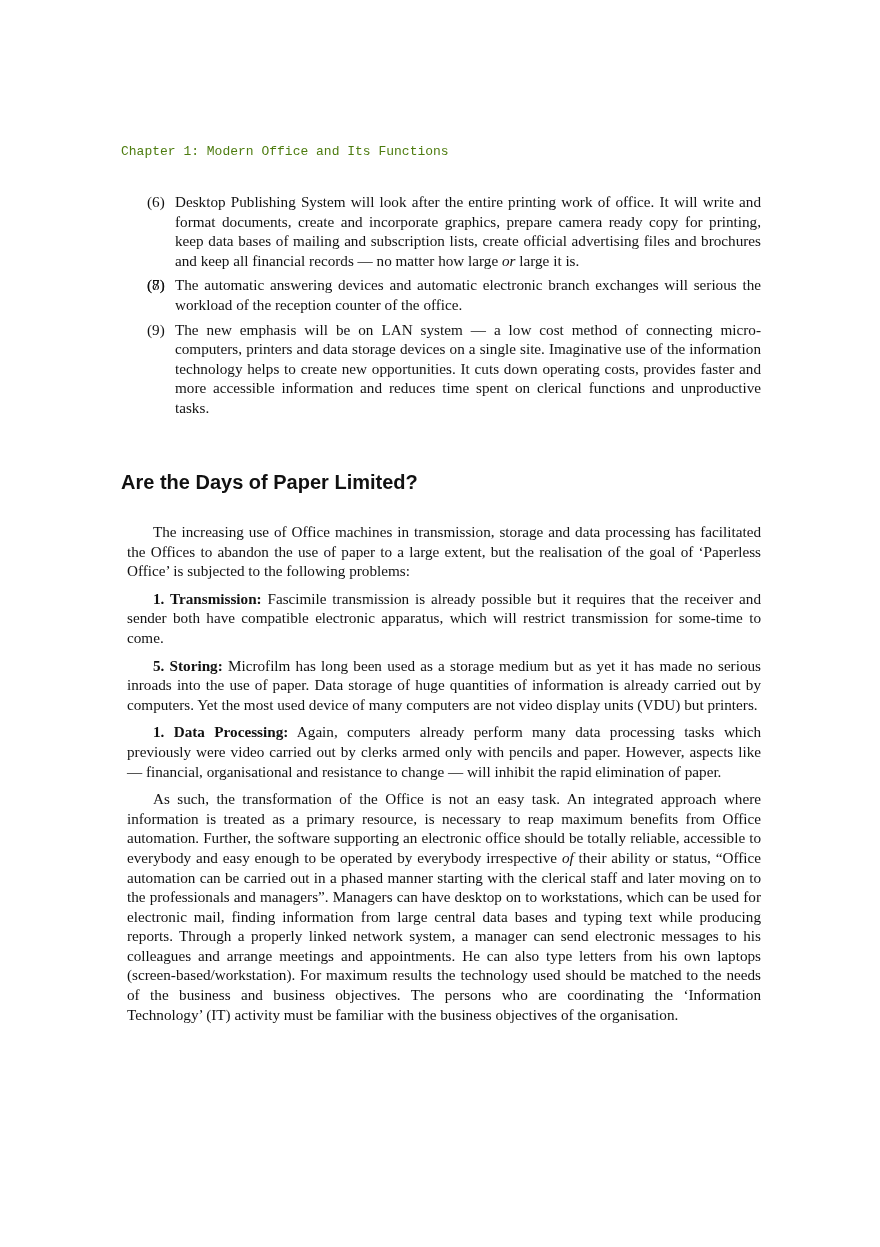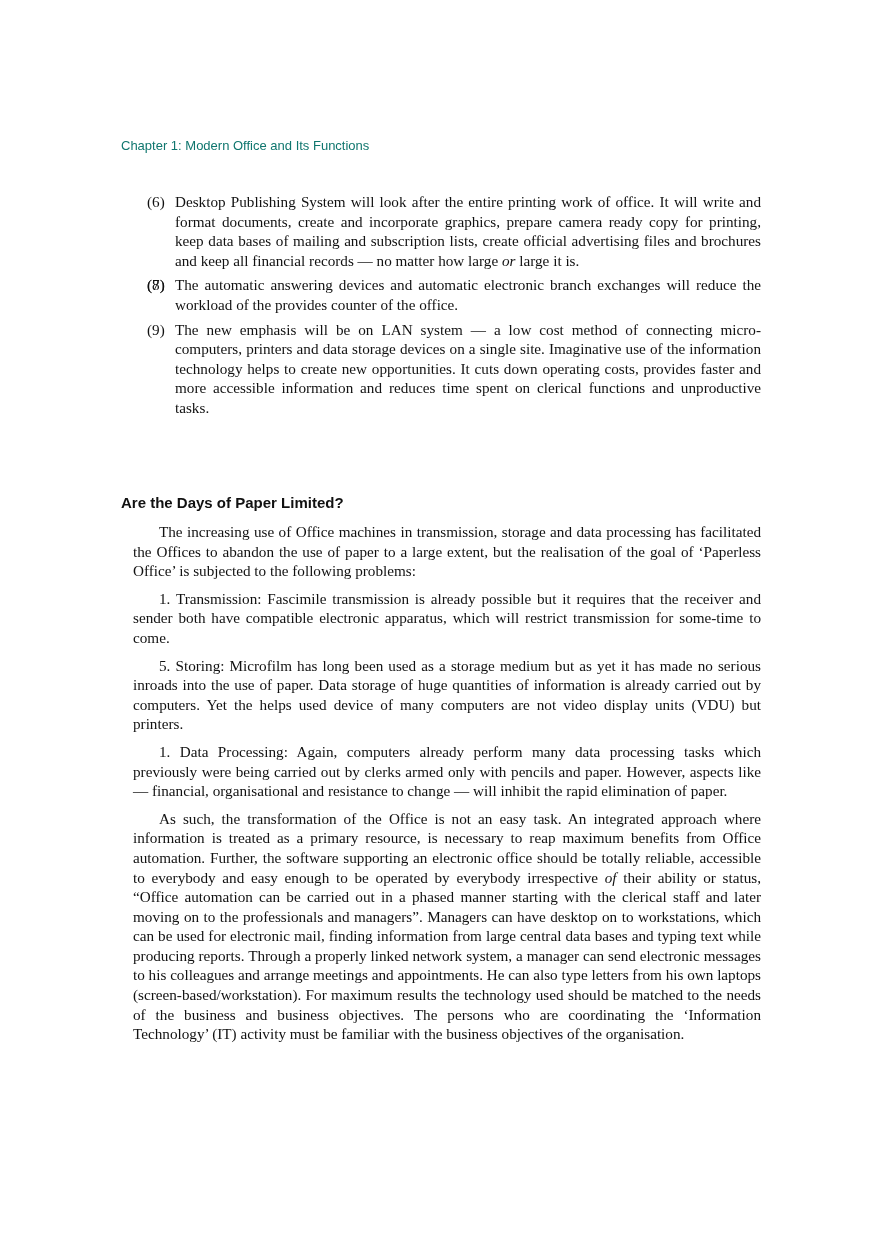--- a/index.html
+++ b/index.html
@@ -1,63 +1,63 @@
 <!DOCTYPE html>
 <html><head>
 <meta charset="utf-8">
 <style>
   html, body { margin: 0; padding: 0; background: #ffffff; }
   body { width: 880px; height: 1247px; position: relative; overflow: hidden; color: #111; }
   .page { position: absolute; left: 121px; top: 0; width: 640px; }
   .running-head {
-    position: absolute; top: 138px; left: 0;
-    font-family: Liberation Sans, sans-serif; font-size: 13px; color: #0f766e;
+    position: absolute; top: 144px; left: 0;
+    font-family: Liberation Mono, monospace; font-size: 13px; color: #4d7c0f;
   }
   .body-text {
     font-family: "Liberation Serif", serif; font-size: 15.2px; line-height: 19.6px;
     text-align: justify; color: #111;
   }
   .list { position: absolute; top: 192px; left: 0; width: 640px; }
   .list-item { position: relative; padding-left: 54px; margin-bottom: 5px; }
   .list-num { position: absolute; left: 26px; top: 0; }
   .section-heading {
-    position: absolute; top: 494px; left: 0;
-    font-family: "Liberation Sans", sans-serif; font-weight: bold; font-size: 15px; color: #111;
+    position: absolute; top: 471px; left: 0;
+    font-family: "Liberation Sans", sans-serif; font-weight: bold; font-size: 20px; color: #111;
   }
   .paras { position: absolute; top: 522px; left: 0; width: 640px; }
-  .para { text-indent: 26px; margin: 0 0 8px 12px; }
-  .para b { font-weight: normal; }
+  .para { text-indent: 26px; margin: 0 0 8px 6px; }
+  .para b { font-weight: bold; }
   .para i { font-style: italic; }
 </style>
 </head>
 <body>
 
 <div class="page">
   <div class="running-head">Chapter 1: Modern Office and Its Functions</div>
 
   <div class="list body-text">
     <div class="list-item">
       <span class="list-num">(6)</span>
       <span>Desktop Publishing System will look after the entire printing work of office. It will write and format documents, create and incorporate graphics, prepare camera ready copy for printing, keep data bases of mailing and subscription lists, create official advertising files and brochures and keep all financial records — no matter how large </span><i>or</i><span> large it is.</span>
     </div>
     <div class="list-item">
       <span class="list-num">(7)</span>
     </div>
     <div class="list-item">
       <span class="list-num">(8)</span>
-      <span>The automatic answering devices and automatic electronic branch exchanges will reduce the workload of the provides counter of the office.</span>
+      <span>The automatic answering devices and automatic electronic branch exchanges will serious the workload of the reception counter of the office.</span>
     </div>
     <div class="list-item">
       <span class="list-num">(9)</span>
       <span>The new emphasis will be on LAN system — a low cost method of connecting micro-computers, printers and data storage devices on a single site. Imaginative use of the information technology helps to create new opportunities. It cuts down operating costs, provides faster and more accessible information and reduces time spent on clerical functions and unproductive tasks.</span>
     </div>
   </div>
 
   <div class="section-heading">Are the Days of Paper Limited?</div>
 
   <div class="paras body-text">
     <p class="para">The increasing use of Office machines in transmission, storage and data processing has facilitated the Offices to abandon the use of paper to a large extent, but the realisation of the goal of ‘Paperless Office’ is subjected to the following problems:</p>
     <p class="para"><b>1. Transmission:</b><span> Fascimile transmission is already possible but it requires that the receiver and sender both have compatible electronic apparatus, which will restrict transmission for some-time to come.</span></p>
-    <p class="para"><b>5. Storing:</b><span> Microfilm has long been used as a storage medium but as yet it has made no serious inroads into the use of paper. Data storage of huge quantities of information is already carried out by computers. Yet the helps used device of many computers are not video display units (VDU) but printers.</span></p>
-    <p class="para"><b>1. Data Processing:</b><span> Again, computers already perform many data processing tasks which previously were being carried out by clerks armed only with pencils and paper. However, aspects like — financial, organisational and resistance to change — will inhibit the rapid elimination of paper.</span></p>
+    <p class="para"><b>5. Storing:</b><span> Microfilm has long been used as a storage medium but as yet it has made no serious inroads into the use of paper. Data storage of huge quantities of information is already carried out by computers. Yet the most used device of many computers are not video display units (VDU) but printers.</span></p>
+    <p class="para"><b>1. Data Processing:</b><span> Again, computers already perform many data processing tasks which previously were video carried out by clerks armed only with pencils and paper. However, aspects like — financial, organisational and resistance to change — will inhibit the rapid elimination of paper.</span></p>
     <p class="para"><span>As such, the transformation of the Office is not an easy task. An integrated approach where information is treated as a primary resource, is necessary to reap maximum benefits from Office automation. Further, the software supporting an electronic office should be totally reliable, accessible to everybody and easy enough to be operated by everybody irrespective </span><i>of</i><span> their ability or status, “Office automation can be carried out in a phased manner starting with the clerical staff and later moving on to the professionals and managers”. Managers can have desktop on to workstations, which can be used for electronic mail, finding information from large central data bases and typing text while producing reports. Through a properly linked network system, a manager can send electronic messages to his colleagues and arrange meetings and appointments. He can also type letters from his own laptops (screen-based/workstation). For maximum results the technology used should be matched to the needs of the business and business objectives. The persons who are coordinating the ‘Information Technology’ (IT) activity must be familiar with the business objectives of the organisation.</span></p>
   </div>
 </div>
 
 </body></html>

